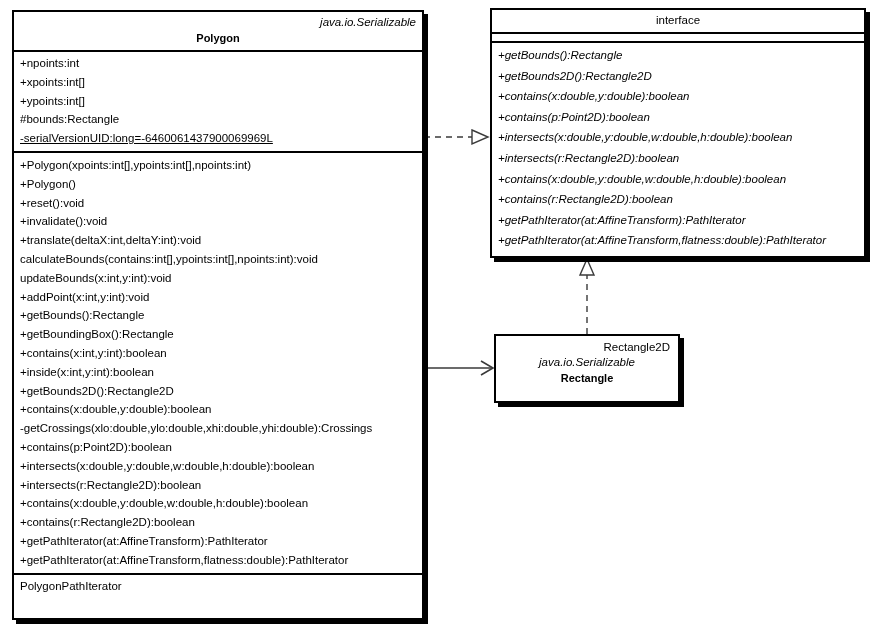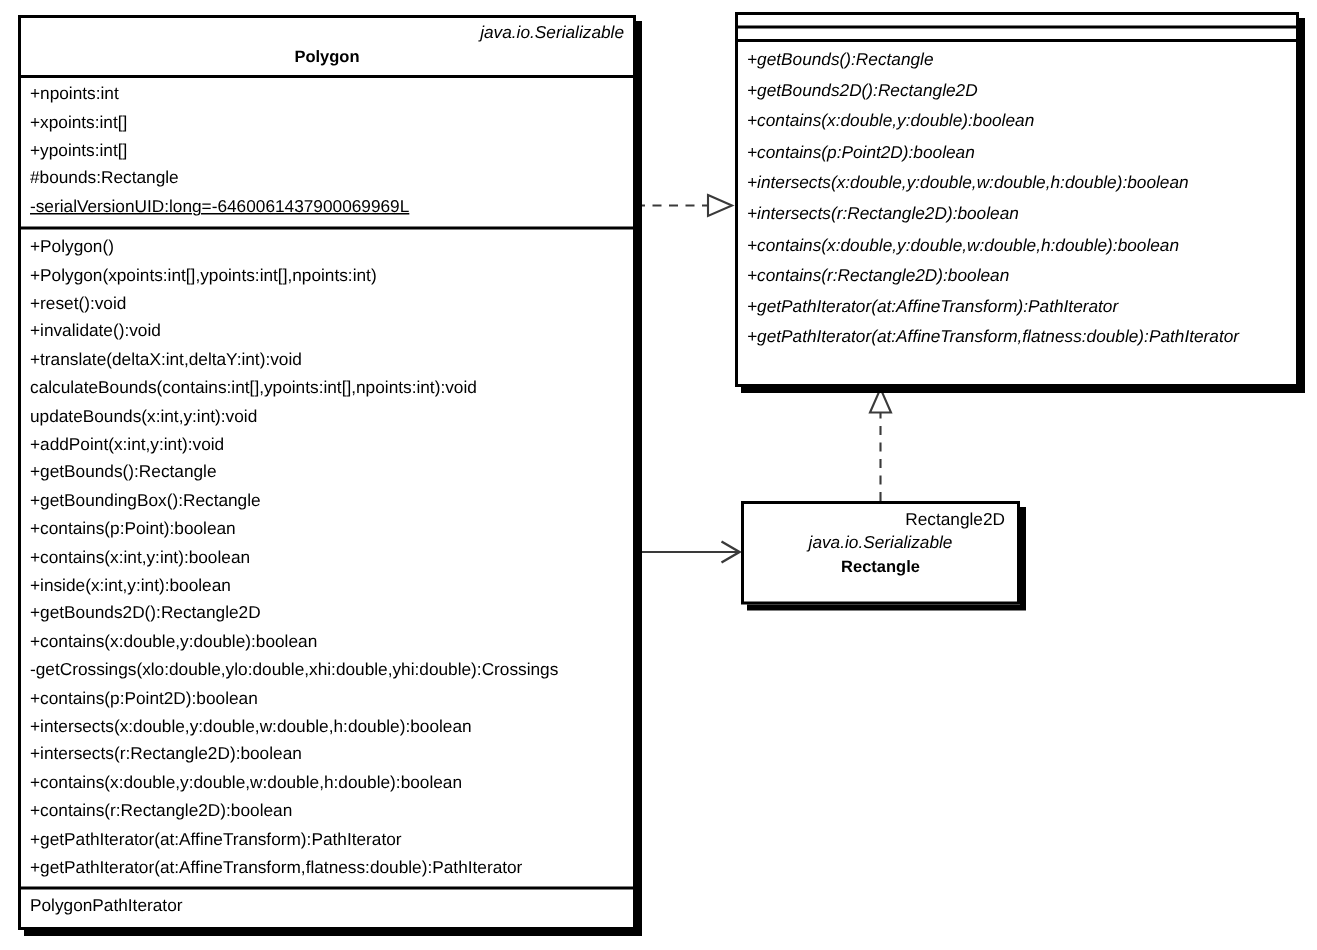--- a/index.html
+++ b/index.html
@@ -175,31 +175,30 @@
 
     <div class="compartment members">
       <div class="member">+npoints:int</div>
       <div class="member">+xpoints:int[]</div>
       <div class="member">+ypoints:int[]</div>
       <div class="member">#bounds:Rectangle</div>
       <div class="member underline">-serialVersionUID:long=-6460061437900069969L</div>
     </div>
 
     <div class="compartment members ops">
+      <div class="member">+Polygon(xpoints:int[],ypoints:int[],npoints:int)</div>
       <div class="member">+Polygon()</div>
-      <div class="member">+Polygon(xpoints:int[],ypoints:int[],npoints:int)</div>
       <div class="member">+reset():void</div>
       <div class="member">+invalidate():void</div>
       <div class="member">+translate(deltaX:int,deltaY:int):void</div>
       <div class="member">calculateBounds(contains:int[],ypoints:int[],npoints:int):void</div>
       <div class="member">updateBounds(x:int,y:int):void</div>
       <div class="member">+addPoint(x:int,y:int):void</div>
       <div class="member">+getBounds():Rectangle</div>
       <div class="member">+getBoundingBox():Rectangle</div>
-      <div class="member">+contains(p:Point):boolean</div>
       <div class="member">+contains(x:int,y:int):boolean</div>
       <div class="member">+inside(x:int,y:int):boolean</div>
       <div class="member">+getBounds2D():Rectangle2D</div>
       <div class="member">+contains(x:double,y:double):boolean</div>
       <div class="member">-getCrossings(xlo:double,ylo:double,xhi:double,yhi:double):Crossings</div>
       <div class="member">+contains(p:Point2D):boolean</div>
       <div class="member">+intersects(x:double,y:double,w:double,h:double):boolean</div>
       <div class="member">+intersects(r:Rectangle2D):boolean</div>
       <div class="member">+contains(x:double,y:double,w:double,h:double):boolean</div>
       <div class="member">+contains(r:Rectangle2D):boolean</div>
@@ -208,20 +207,21 @@
     </div>
 
     <div class="compartment members">
       <div class="member">PolygonPathIterator</div>
     </div>
   </div>
 
   <div class="uml-box" id="shape-box">
 
     <div class="compartment hdr">
+      <span class="stereo-center">interface</span>
     </div>
 
     <div class="compartment members empty"></div>
 
     <div class="compartment members ifc">
       <div class="member italic">+getBounds():Rectangle</div>
       <div class="member italic">+getBounds2D():Rectangle2D</div>
       <div class="member italic">+contains(x:double,y:double):boolean</div>
       <div class="member italic">+contains(p:Point2D):boolean</div>
       <div class="member italic">+intersects(x:double,y:double,w:double,h:double):boolean</div>

